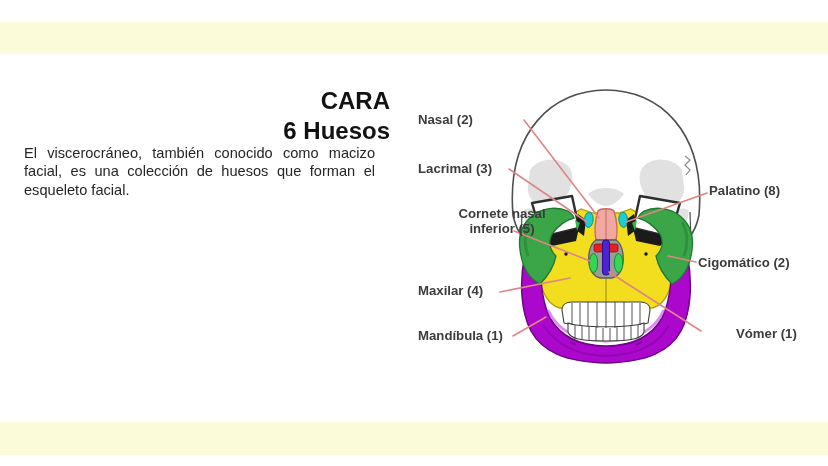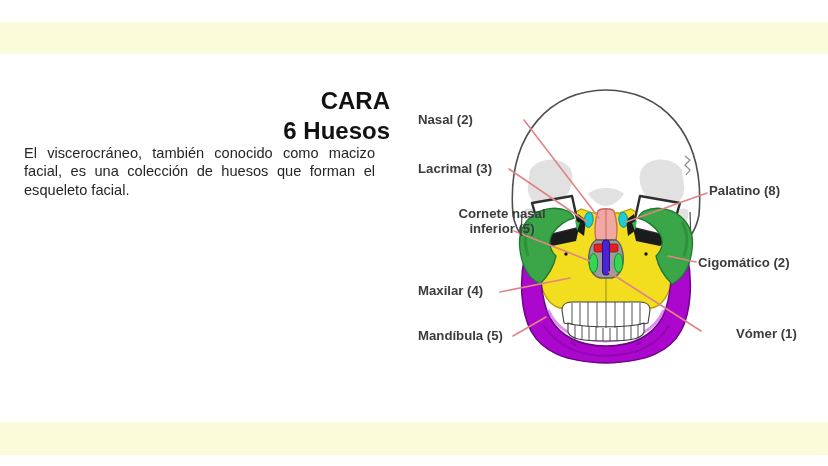--- a/index.html
+++ b/index.html
@@ -155,17 +155,17 @@
     </g>
   </svg>
 
   <div class="dlabel right-aligned" style="left:0;top:43px;width:106px;">Nasal (2)</div>
   <div class="dlabel right-aligned" style="left:0;top:92px;width:89px;">Lacrimal (3)</div>
   <div class="dlabel" id="label-cornete" style="left:0;top:137px;width:88px;margin-left:40px;">
     <div>Cornete nasal</div>
     <div>inferior (5)</div>
   </div>
   <div class="dlabel right-aligned" style="left:0;top:214px;width:80px;">Maxilar (4)</div>
-  <div class="dlabel right-aligned" style="left:0;top:259px;width:93px;">Mandíbula (5)</div>
+  <div class="dlabel right-aligned" style="left:0;top:259px;width:93px;">Mandíbula (1)</div>
   <div class="dlabel" style="left:291px;top:114px;">Palatino (8)</div>
   <div class="dlabel" style="left:280px;top:186px;">Cigomático (2)</div>
   <div class="dlabel" style="left:285px;top:257px;margin-left:33px;">Vómer (1)</div>
 </div>
 
 </body></html>

